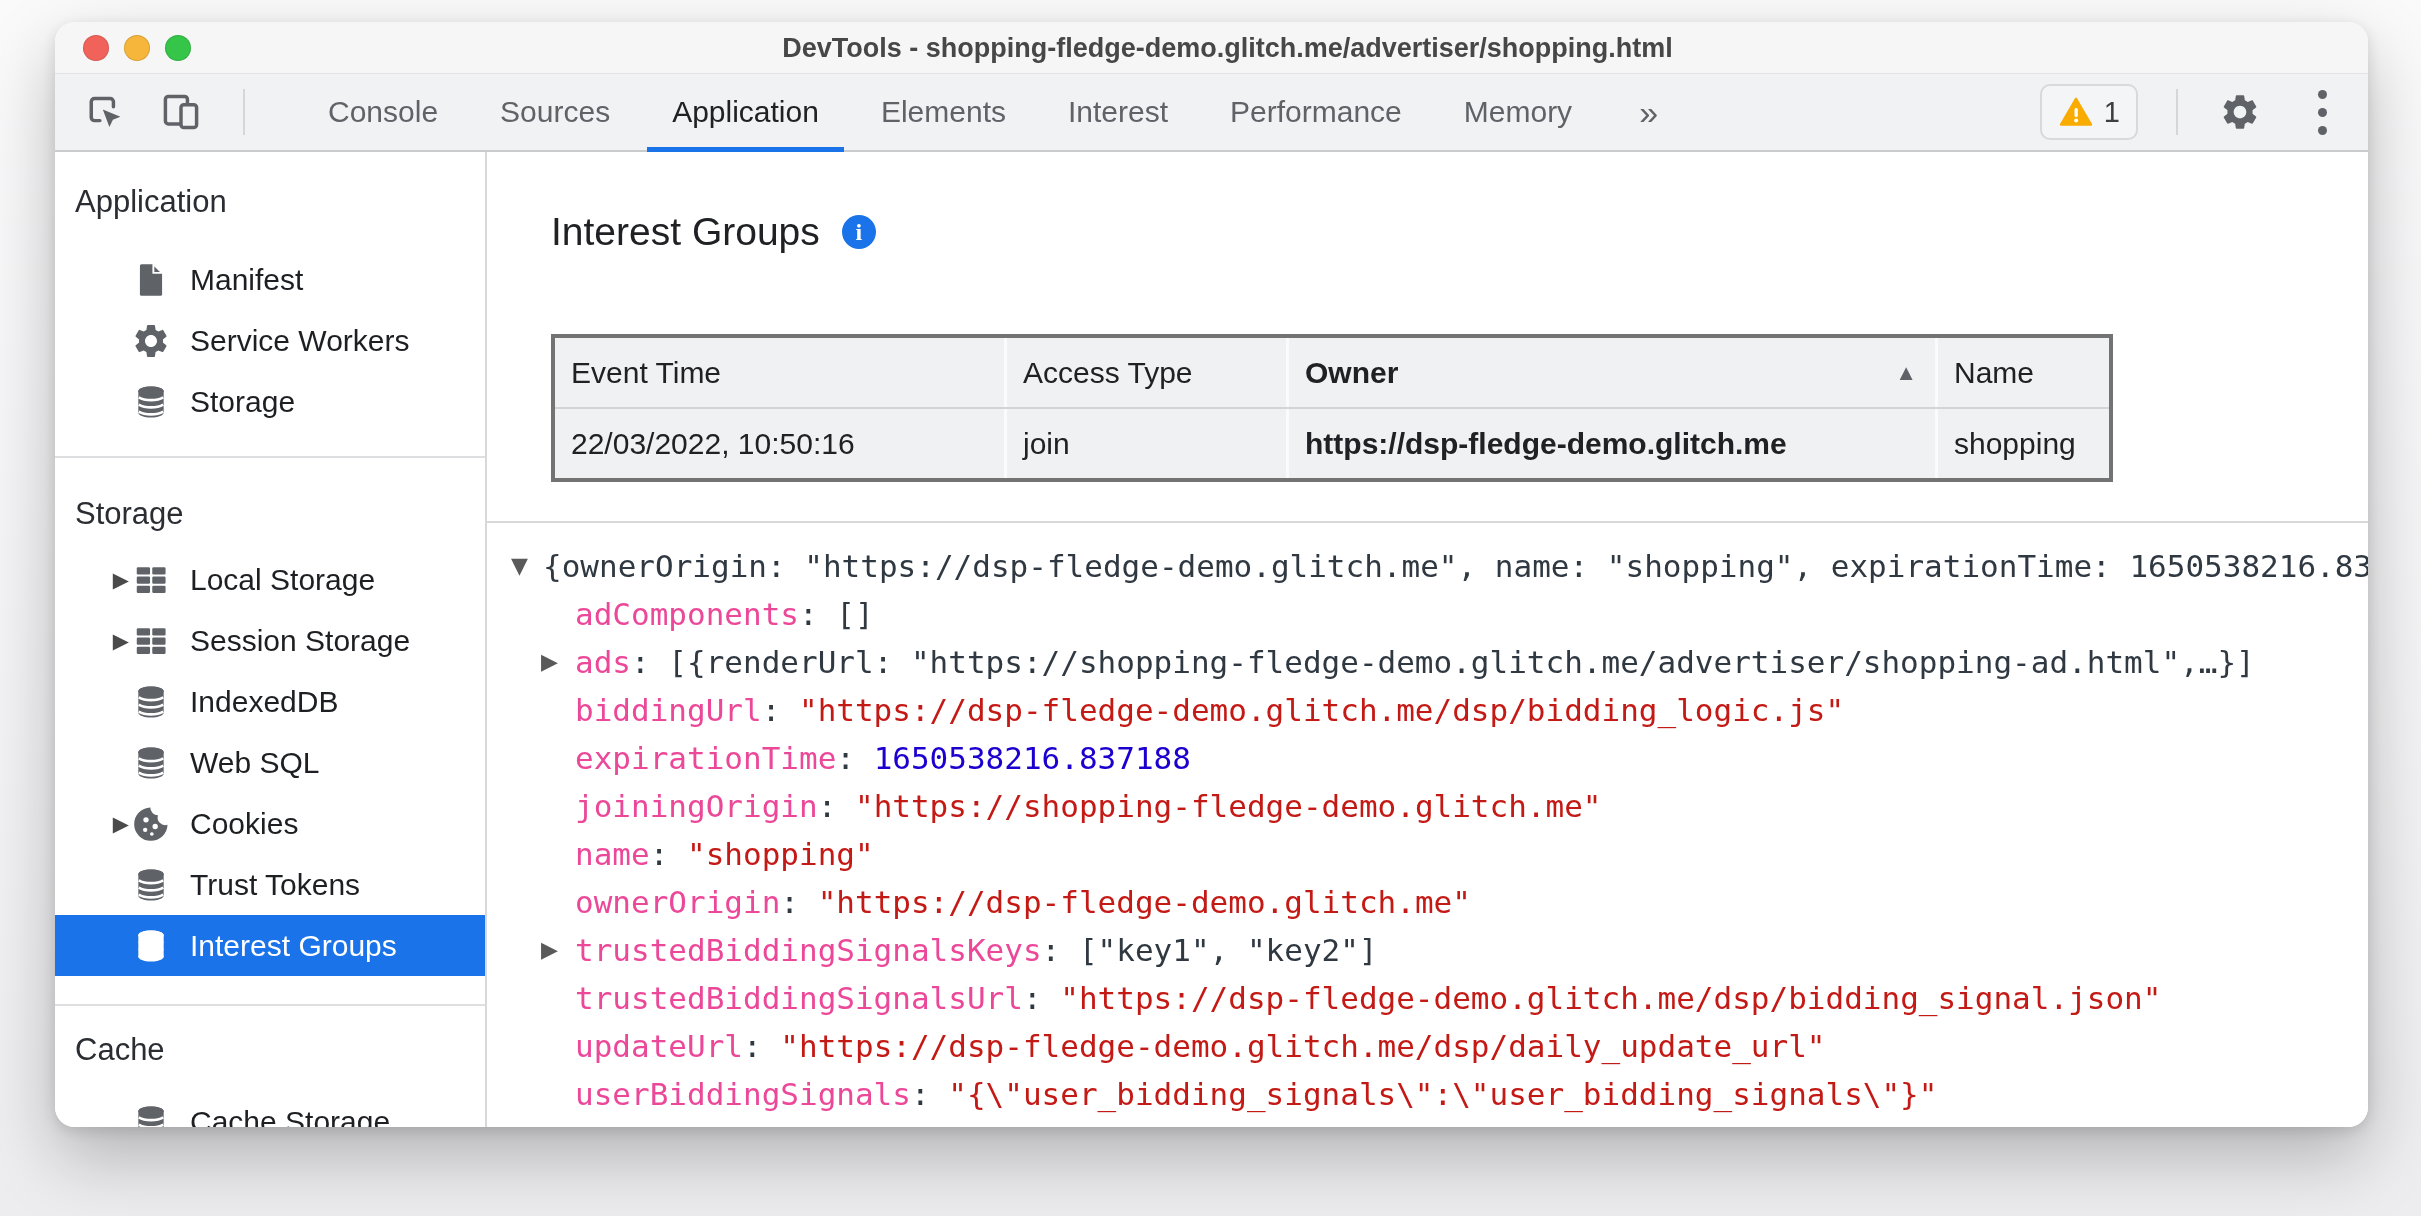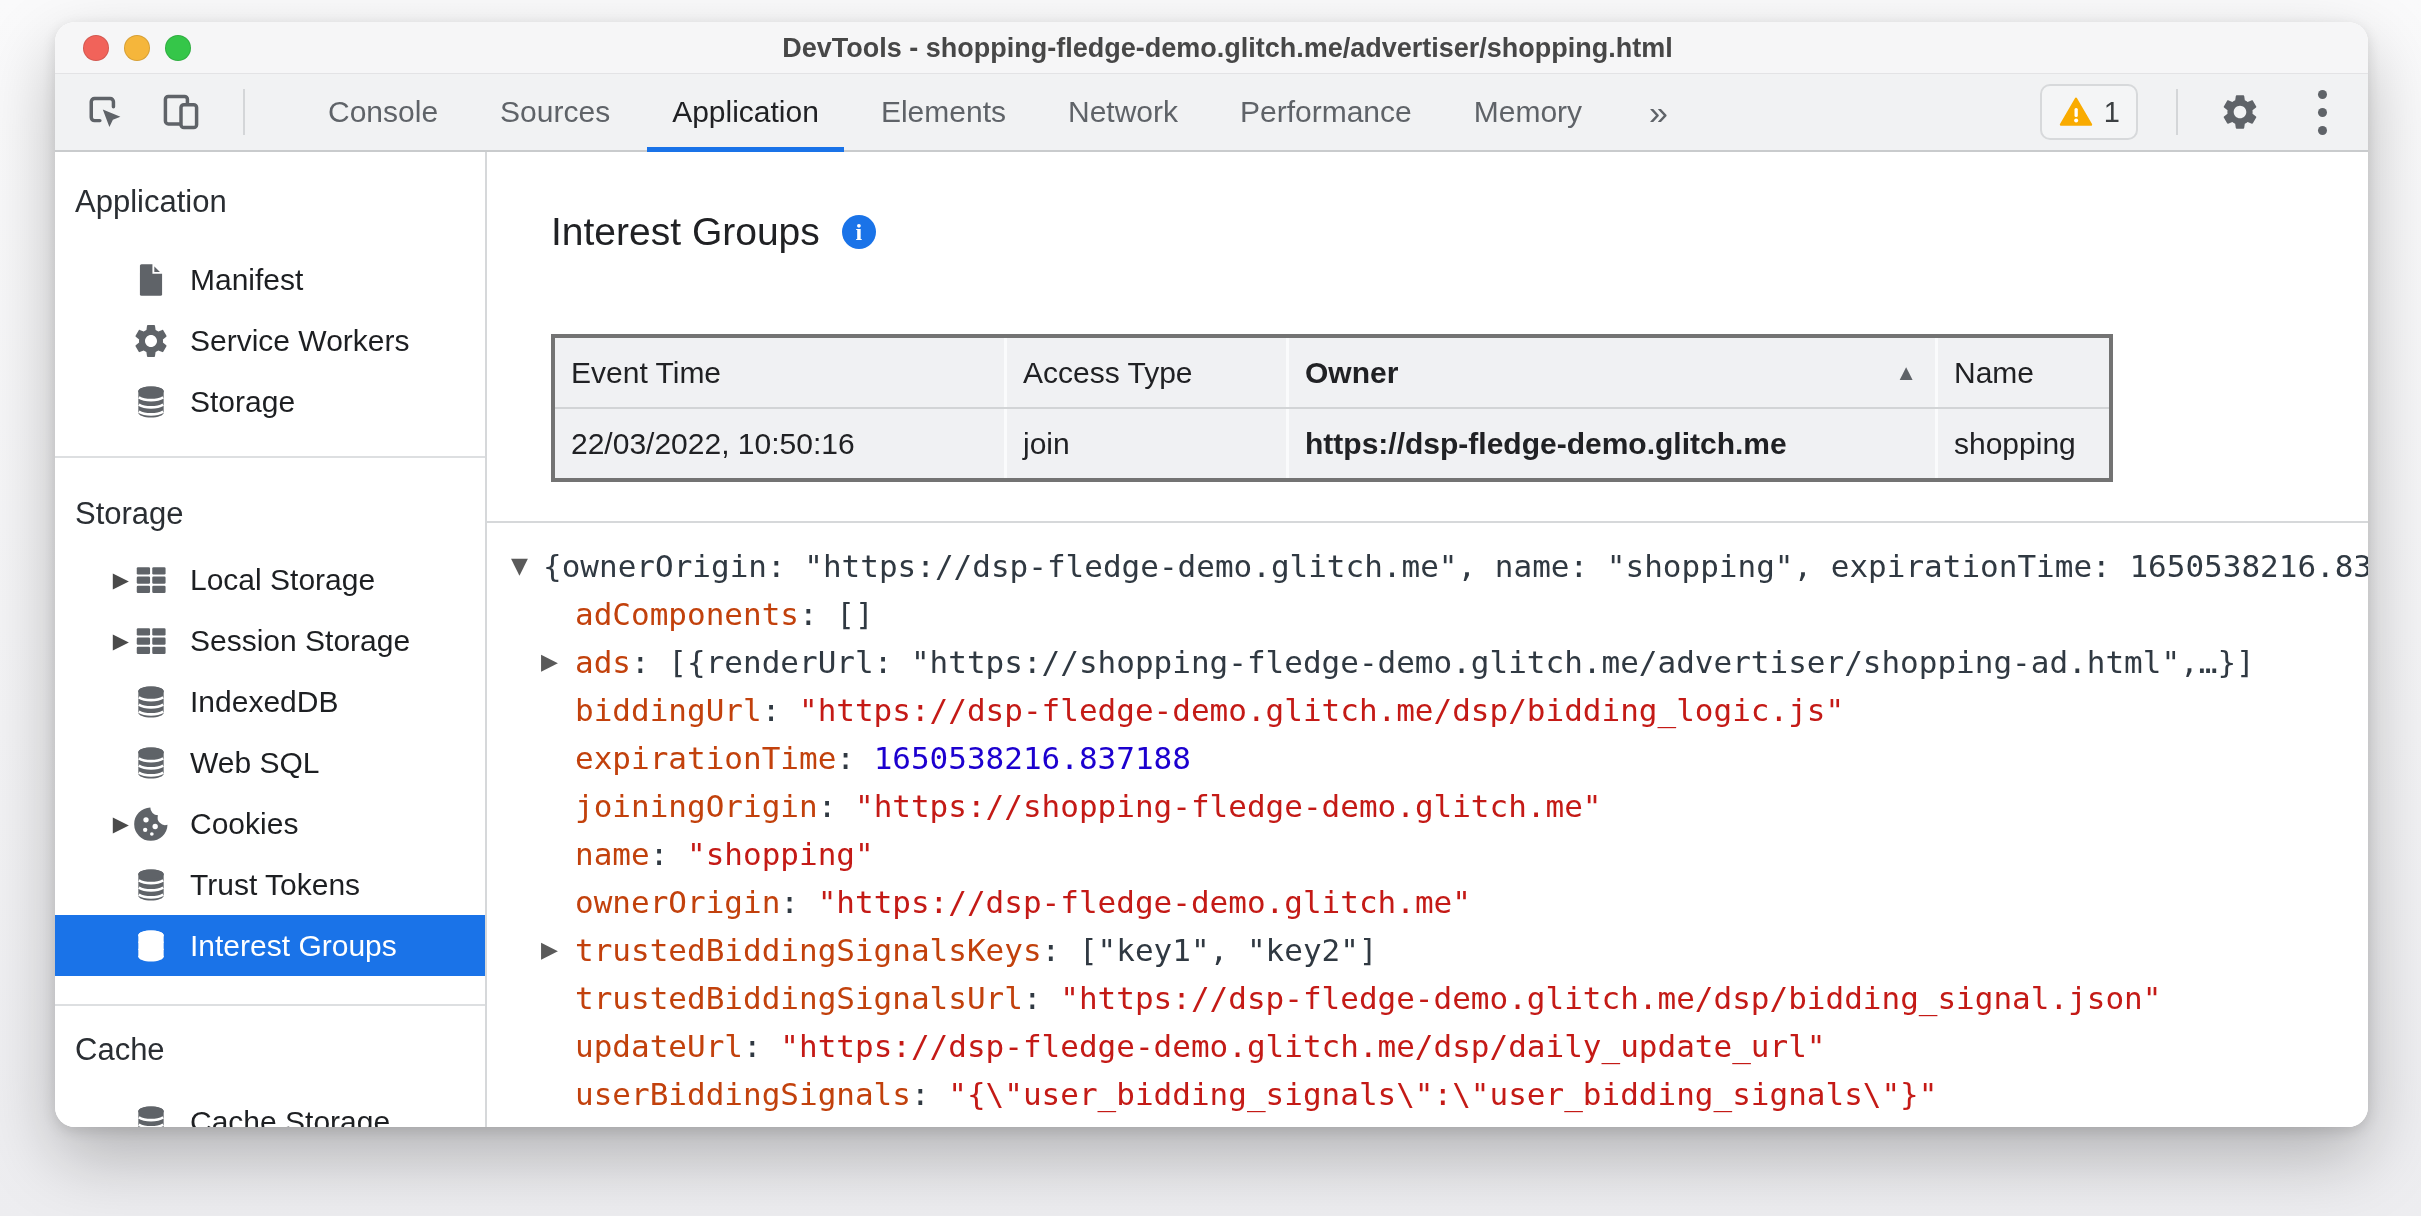--- a/index.html
+++ b/index.html
@@ -110,21 +110,21 @@
   .tree-row{
     position:relative;height:48px;line-height:48px;white-space:nowrap;overflow:hidden;
     font-family:"DejaVu Sans Mono",monospace;font-size:31px;color:#303942;
   }
   .tree-row .arrow{
     position:absolute;top:0;font-size:22px;color:#5a5a5a;
     font-family:"DejaVu Sans",sans-serif;
   }
   .tree-row.lvl0{padding-left:56px;}  .tree-row.lvl0 .arrow{left:24px;}
   .tree-row.lvl1{padding-left:88px;}  .tree-row.lvl1 .arrow{left:54px;}
-  .c-key{color:#c2410c;}
+  .c-key{color:#ec4899;}
   .c-str{color:#c41a16;}
   .c-num{color:#1c00cf;}
   .c-plain{color:#303942;}
 </style>
 </head>
 <body>
 
 <div class="window">
 
   <div class="titlebar">
@@ -148,21 +148,21 @@
         <rect x="3.5" y="3.5" width="12" height="15" rx="1.6" fill="none" stroke="#5f6368" stroke-width="1.9"></rect>
         <rect x="12" y="8" width="8.5" height="12.5" rx="1.6" fill="#f1f2f3" stroke="#5f6368" stroke-width="1.9"></rect>
       </svg>
     </button>
     <div class="vsep"></div>
     <div class="tabs" id="tabs">
         <div class="tab">Console</div>
         <div class="tab">Sources</div>
         <div class="tab active">Application</div>
         <div class="tab">Elements</div>
-        <div class="tab">Network</div>
+        <div class="tab">Interest</div>
         <div class="tab">Performance</div>
         <div class="tab">Memory</div>
       </div>
     <div class="more-tabs">»</div>
     <div class="spacer"></div>
     <div class="warn-badge">
       <span style="display:flex;">
         <svg width="36" height="36" viewBox="0 0 24 24">
           <path d="M12 3.2 22 20.4H2z" fill="#f9ab00" stroke="#f9ab00" stroke-width="1.6" stroke-linejoin="round"></path>
           <rect x="11" y="9.4" width="2.2" height="6" rx="1" fill="#fff"></rect>

